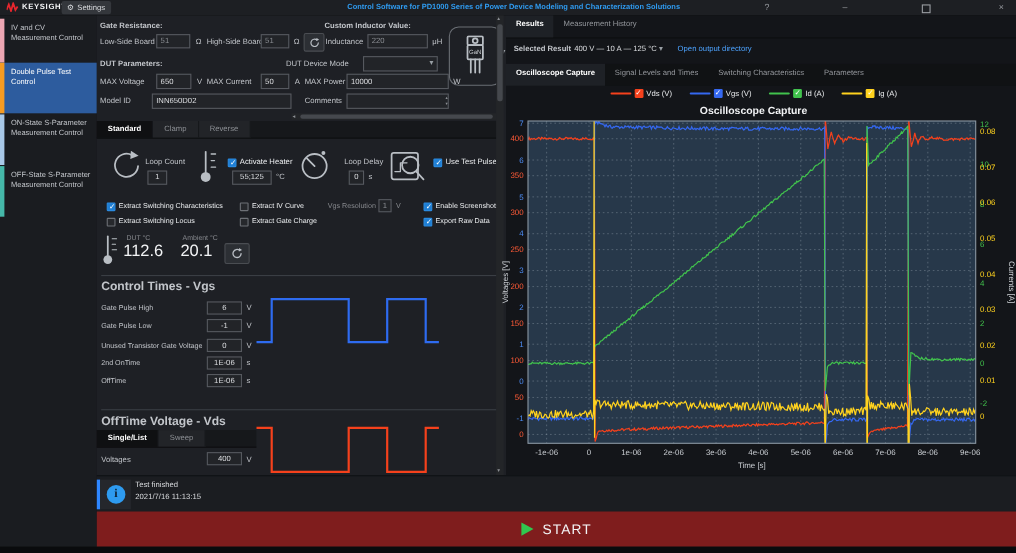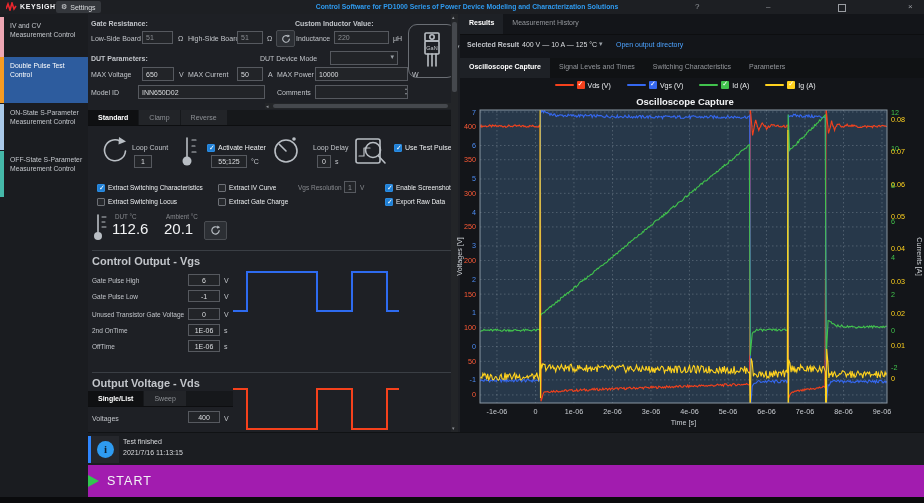--- a/index.html
+++ b/index.html
@@ -52,21 +52,21 @@
   .sbarrow{position:absolute;color:#8d9095;font-size:5px;line-height:5px;}
   
   #legend{position:absolute;left:0;top:67px;width:450px;display:flex;justify-content:center;gap:16px;align-items:center;}
   .legitem{display:flex;align-items:center;gap:3px;}
   .legline{width:19px;height:2.5px;border-radius:1px;}
   .legcb{position:relative;width:8px;height:8px;border-radius:1px;}
   .legcb::after{content:"✓";position:absolute;left:1px;top:-1.5px;color:#fff;font-size:7px;}
   #charttitle{position:absolute;left:100px;top:82px;width:250px;text-align:center;color:#f2f3f5;font-weight:bold;font-size:9.5px;}
   
   #logbar{position:absolute;left:88px;top:432px;width:836px;height:33px;background:#1b1d21;border-top:1px solid #101214;}
-  #startbar{position:absolute;left:88px;top:465px;width:836px;height:32px;background:#a21caf;display:flex;align-items:center;}
+  #startbar{position:absolute;left:88px;top:465px;width:836px;height:32px;background:#7f1d1d;display:flex;align-items:center;justify-content:center;}
   #startbtn{display:flex;align-items:center;gap:8px;}
   #starttri{width:0;height:0;border-left:11px solid #31c74f;border-top:6.5px solid transparent;border-bottom:6.5px solid transparent;}
   #startlabel{color:#f2f3f5;font-size:12.5px;letter-spacing:1px;}
   #bottomstrip{position:absolute;left:0;top:497px;width:924px;height:6px;background:#0a0b0d;}
   .infocircle{position:absolute;width:17px;height:17px;border-radius:50%;background:#2e9bf0;color:#0d2034;
               font-weight:bold;font-size:11px;text-align:center;line-height:17px;font-family:"Liberation Serif",serif;}
   svg text{font-family:"Liberation Sans",sans-serif;}
   .icon{stroke:#b9bec4;fill:none;stroke-width:1.6;stroke-linecap:round;stroke-linejoin:round;}
 </style>
 </head>
@@ -248,21 +248,21 @@
     <span class="lbl dim" style="left:78px;top:199px;font-size:6.3px;">Ambient °C</span>
     <span class="lbl" style="left:76px;top:206px;font-size:15px;color:#f2f3f5;">20.1</span>
     <div class="iconbtn" style="left:116px;top:207px;width:21px;height:17px;">
       <svg width="11" height="11" viewBox="0 0 12 12">
         <path class="icon" style="stroke-width:1.3" d="M10 6 A4 4 0 1 1 8.5 2.8"></path>
           <path d="M8 0.5 L11 2.5 L7.8 4 Z" fill="#b9bec4" stroke="none"></path>
       </svg>
     </div>
 
     <div class="abs" style="left:4px;top:236px;width:360px;height:1px;background:#3a3e44;"></div>
-    <span class="lbl seclabel" style="left:4px;top:241px;font-size:11px;">Control Output - Vgs</span>
+    <span class="lbl seclabel" style="left:4px;top:241px;font-size:11px;">Control Times - Vgs</span>
 
     <span class="lbl" style="left:4px;top:263px;font-size:6.5px;">Gate Pulse High</span>
     <input class="inp ctr" style="left: 100px; top: 260px; width: 32px; height: 12px;" value="6">
     <span class="lbl" style="left:136px;top:263px;">V</span>
 
     <span class="lbl" style="left:4px;top:279px;font-size:6.5px;">Gate Pulse Low</span>
     <input class="inp ctr" style="left: 100px; top: 276px; width: 32px; height: 12px;" value="-1">
     <span class="lbl" style="left:136px;top:279px;">V</span>
 
     <span class="lbl" style="left:4px;top:297px;font-size:6.5px;">Unused Transistor Gate Voltage</span>
@@ -275,21 +275,21 @@
 
     <span class="lbl" style="left:4px;top:329px;font-size:6.5px;">OffTime</span>
     <input class="inp ctr" style="left: 100px; top: 326px; width: 32px; height: 12px;" value="1E-06">
     <span class="lbl" style="left:136px;top:329px;">s</span>
 
     <svg class="abs" style="left:145px;top:256px;" width="167" height="45">
         <polyline points="0,41 14,41 14,2 84,2 84,41 119,41 119,2 154,2 154,41 166,41" fill="none" stroke="#2e6bf0" stroke-width="2"></polyline>
       </svg>
 
     <div class="abs" style="left:4px;top:358px;width:360px;height:1px;background:#3a3e44;"></div>
-    <span class="lbl seclabel" style="left:4px;top:363px;font-size:11px;">Output Voltage - Vds</span>
+    <span class="lbl seclabel" style="left:4px;top:363px;font-size:11px;">OffTime Voltage - Vds</span>
     <div class="tabstrip" style="left:0;top:377px;width:145px;">
       <div class="tab active">Single/List</div>
       <div class="tab">Sweep</div>
     </div>
     <span class="lbl" style="left:4px;top:401px;">Voltages</span>
     <input class="inp ctr" style="left: 100px; top: 397px; width: 32px; height: 12px;" value="400">
     <span class="lbl" style="left:136px;top:401px;">V</span>
     <svg class="abs" style="left:145px;top:372px;" width="167" height="45">
         <polyline points="0,3 14,3 14,43 84,43 84,3 119,3 119,43 154,43 154,3 166,3" fill="none" stroke="#f5411c" stroke-width="2"></polyline>
       </svg>

